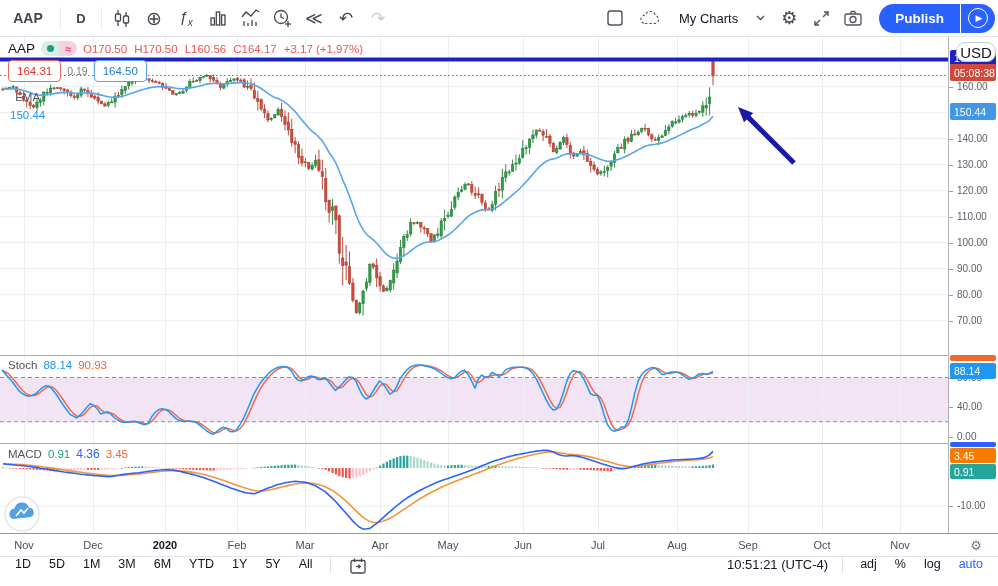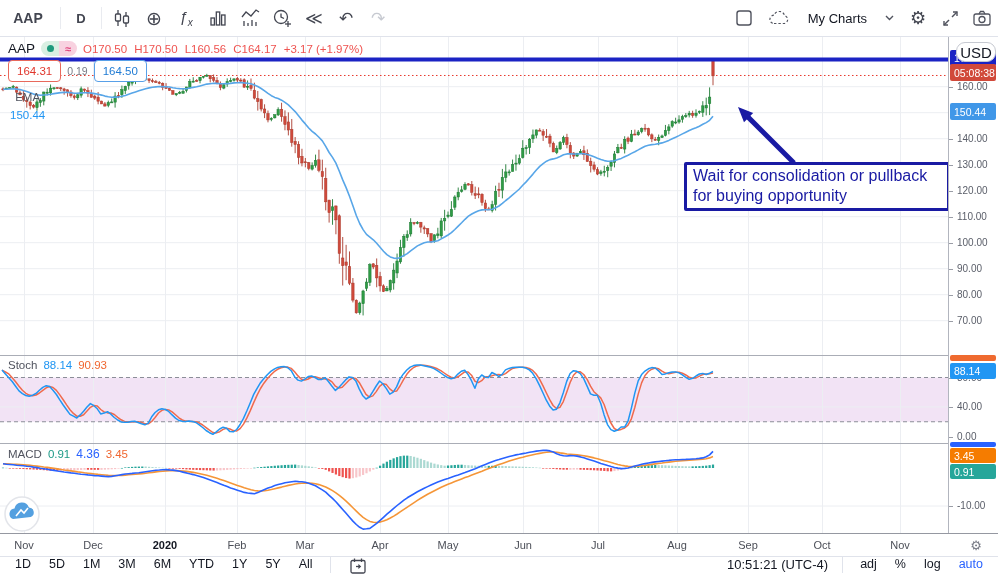--- a/index.html
+++ b/index.html
@@ -184,20 +184,30 @@
         </svg>
       </div>
       <div class="tb-btn">
         <svg width="20" height="18" viewBox="0 0 20 18">
           <g stroke="#50535e" stroke-width="1.3" fill="none">
             <rect x="2" y="5" width="16" height="11" rx="2"></rect>
             <path d="M7 5 l1.5-2.5 h3 L13 5"></path>
             <circle cx="10" cy="10.5" r="3"></circle>
           </g>
         </svg>
+      </div>
+      <div id="publish-wrap">
+        <div id="publish-btn">
+            <span>Publish</span>
+          </div>
+        <div id="publish-menu-btn">
+          <span class="ic">
+              <span>▶</span>
+            </span>
+        </div>
       </div>
     </div>
   </div>
 
   <svg id="svg-main" class="pane-svg" width="948" height="319">
       <line x1="24.5" y1="0" x2="24.5" y2="319" stroke="#eceef2"></line>
       <line x1="93.5" y1="0" x2="93.5" y2="319" stroke="#eceef2"></line>
       <line x1="165.5" y1="0" x2="165.5" y2="319" stroke="#eceef2"></line>
       <line x1="237.5" y1="0" x2="237.5" y2="319" stroke="#eceef2"></line>
       <line x1="305.5" y1="0" x2="305.5" y2="319" stroke="#eceef2"></line>
@@ -936,24 +946,20 @@
     <span class="v-blue" style="font-size:11.5px;">88.14</span>
     <span class="v-orange" style="font-size:11.5px;">90.93</span>
   </div>
   <div class="legend" id="macd-legend">
     <span class="lg-name">MACD</span>
     <span class="v-teal" style="font-size:11.5px;">0.91</span>
     <span class="v-mblue" style="font-size:12px;">4.36</span>
     <span class="v-orange" style="font-size:11.5px;">3.45</span>
   </div>
 
-  <div id="annotation-box">
-    <div>Wait for consolidation or pullback</div>
-    <div>for buying opportunity</div>
-  </div>
 
   <div id="price-axis">
     <div class="vlabel" id="lbl-topline" style="top: 14px; height: 16px; background: rgb(27, 35, 196);">
         <span>170.50</span>
       </div>
     <div id="usd-btn">
         <span>USD</span>
       </div>
     <div class="vlabel" id="lbl-countdown" style="top: 28px; height: 17px; background: rgb(209, 73, 58);">
         <span>05:08:38</span>

